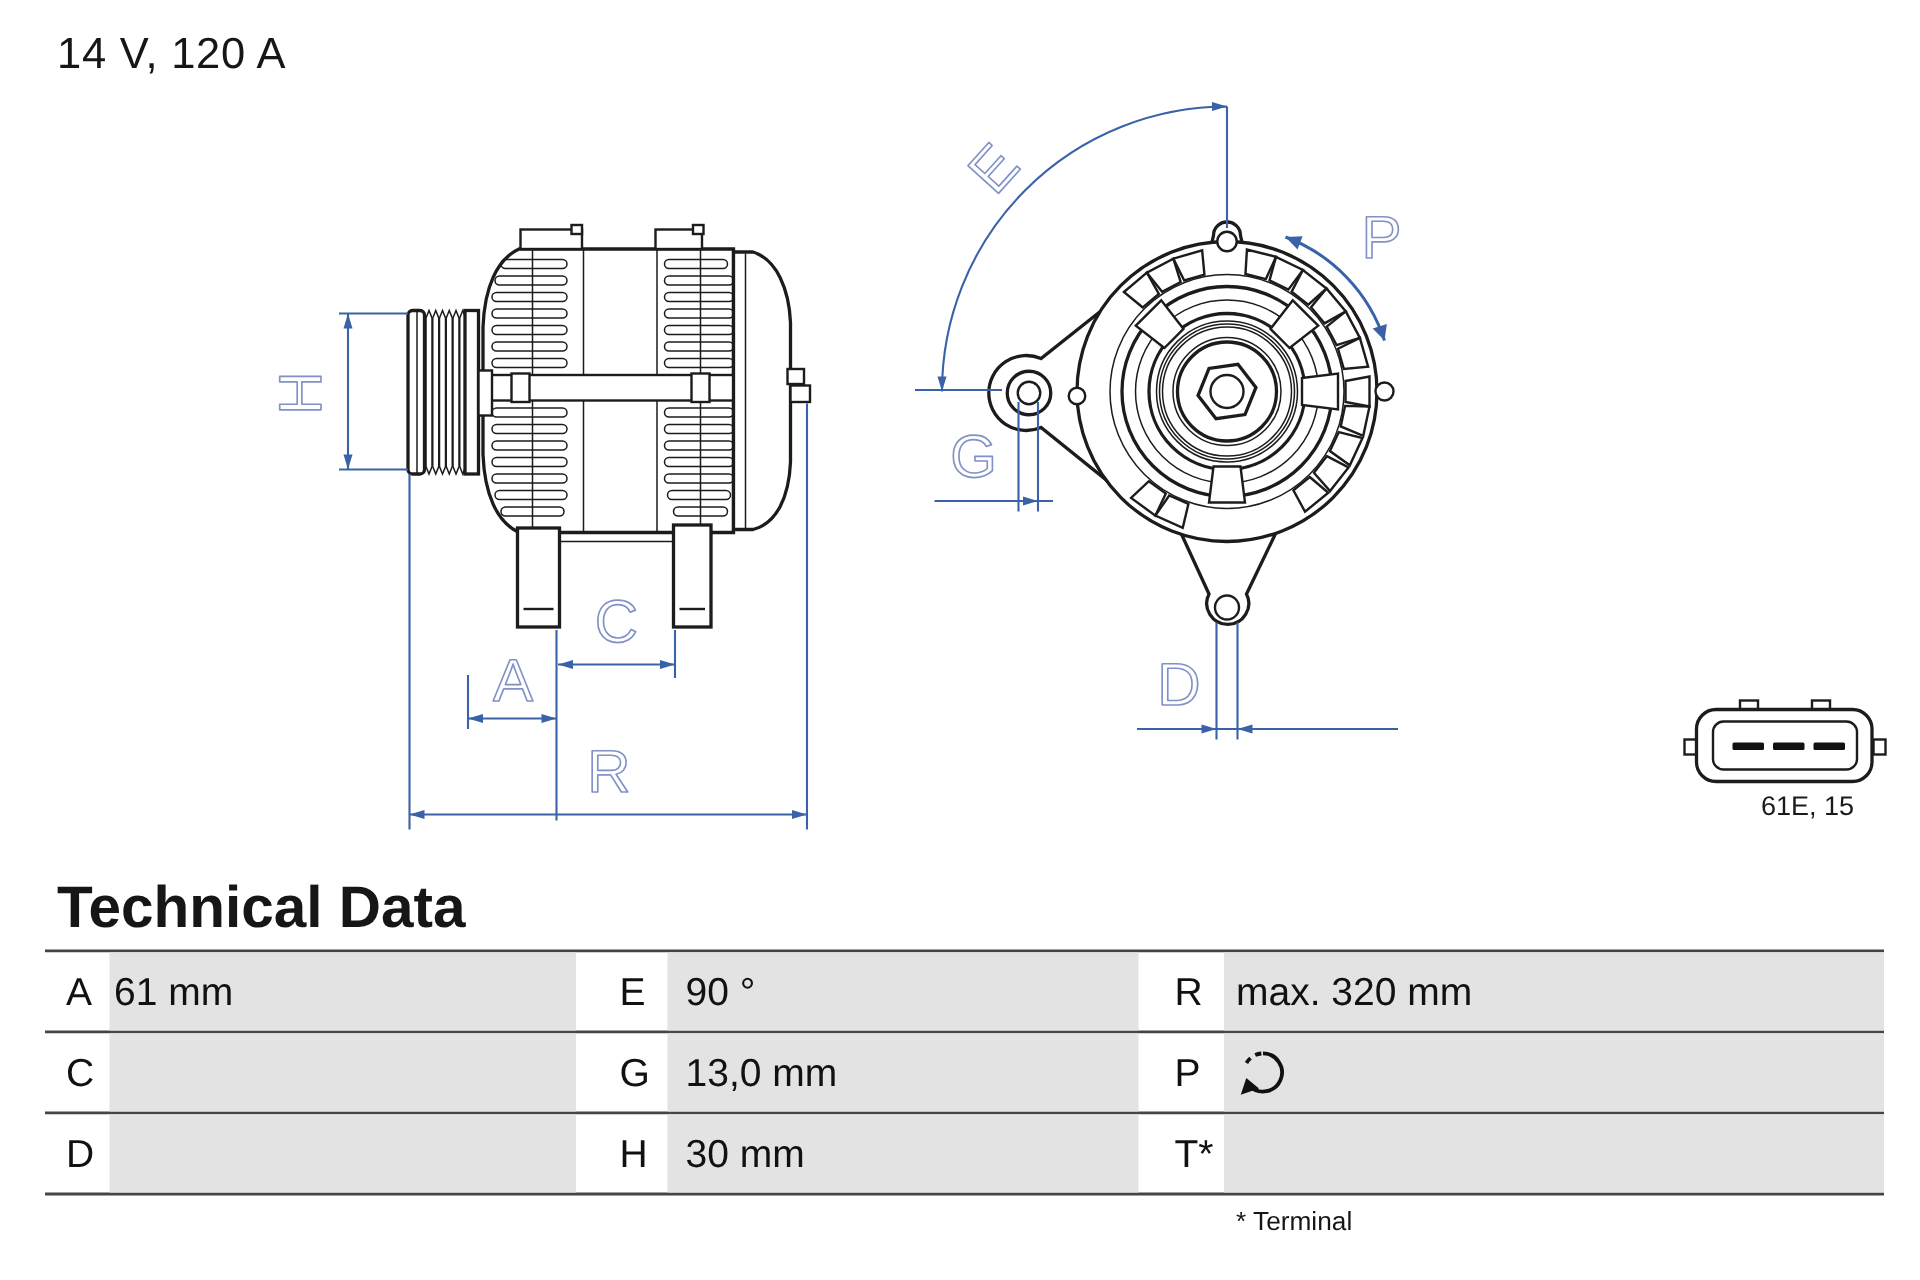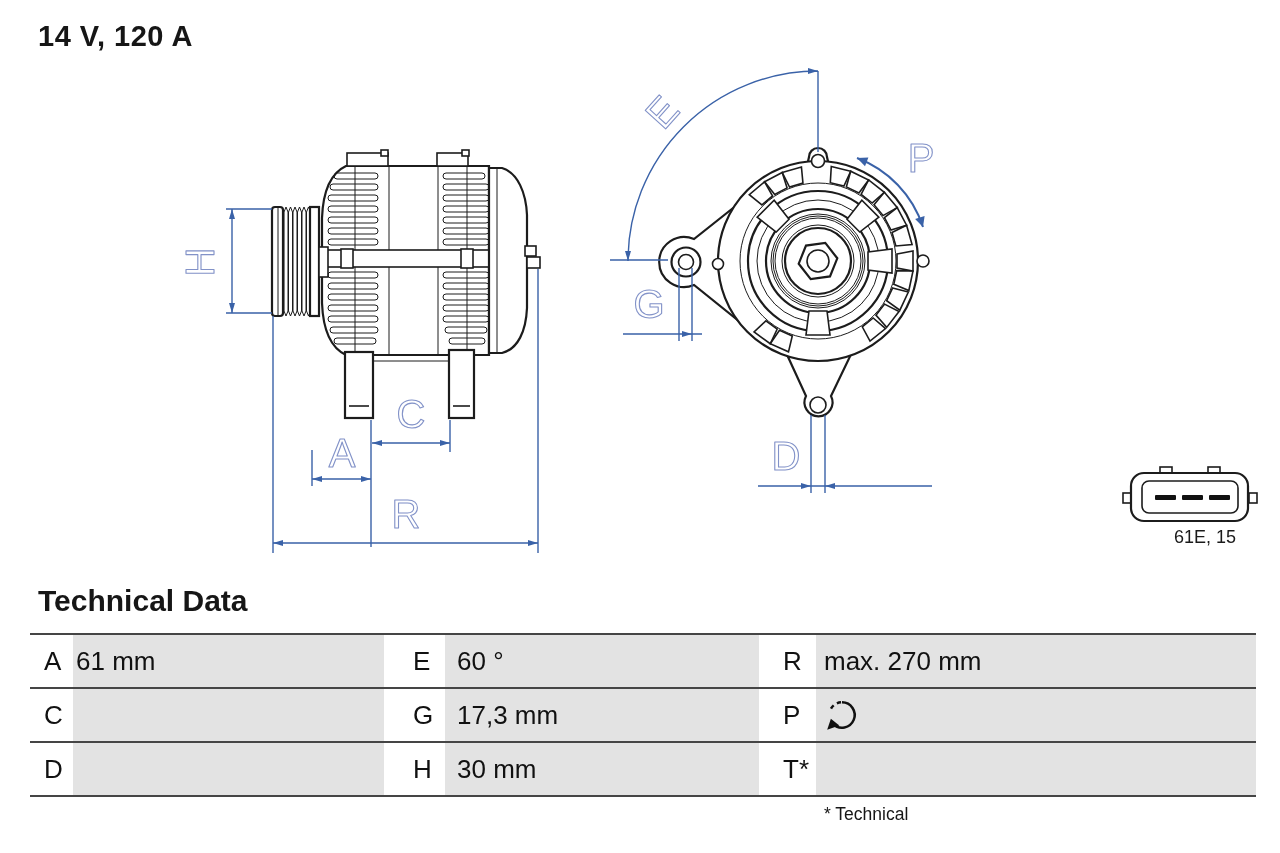--- a/index.html
+++ b/index.html
@@ -1,21 +1,21 @@
 <!DOCTYPE html>
 <html><head>
 <meta charset="utf-8">
 <style>
   html,body{margin:0;padding:0;background:#fff;}
   .page{position:relative;width:1280px;height:853px;background:#fff;overflow:hidden;
         font-family:"Liberation Sans", sans-serif;color:#111;}
-  .title{position:absolute;left:38px;top:20px;font-size:29px;font-weight:700;
+  .title{position:absolute;left:38px;top:20px;font-size:29px;font-weight:400;
          letter-spacing:.5px;color:#161616;margin:0;}
   .drawing{position:absolute;left:0;top:0;}
-  .section-heading{position:absolute;left:38px;top:584px;font-size:30px;font-weight:700;
+  .section-heading{position:absolute;left:38px;top:584px;font-size:39px;font-weight:700;
          color:#161616;margin:0;}
   .ttable{position:absolute;left:30px;top:633px;width:1226px;border-top:2px solid #454545;}
   .trow{position:relative;height:52px;border-bottom:2px solid #454545;background:#fff;}
   .gcell{position:absolute;top:0;bottom:0;background:#e3e3e3;}
   .g1{left:43px;width:311px;} .g2{left:415px;width:314px;} .g3{left:786px;width:440px;}
   .trow span{position:absolute;line-height:52px;font-size:26px;color:#111;white-space:nowrap;}
   .k1{left:14px;} .v1{left:46px;} .k2{left:383px;} .v2{left:427px;} .k3{left:753px;} .v3{left:794px;}
   .rot-icon{position:absolute;left:794px;top:8px;}
   .footnote{position:absolute;left:824px;top:804px;font-size:17.5px;color:#161616;}
 
@@ -245,45 +245,45 @@
   <h2 class="section-heading">Technical Data</h2>
 
   <div class="ttable">
     <div class="trow">
       <div class="gcell g1"></div>
       <div class="gcell g2"></div>
       <div class="gcell g3"></div>
       <span class="k1">A</span>
       <span class="v1">61 mm</span>
       <span class="k2">E</span>
-      <span class="v2">60 °</span>
+      <span class="v2">90 °</span>
       <span class="k3">R</span>
-      <span class="v3">max. 270 mm</span>
+      <span class="v3">max. 320 mm</span>
     </div>
     <div class="trow">
       <div class="gcell g1"></div>
       <div class="gcell g2"></div>
       <div class="gcell g3"></div>
       <span class="k1">C</span>
       <span class="v1"></span>
       <span class="k2">G</span>
-      <span class="v2">17,3 mm</span>
+      <span class="v2">13,0 mm</span>
       <span class="k3">P</span>
       <svg class="rot-icon" width="36" height="36" viewBox="0 0 34 34">
         <path d="M17,5 A12,12 0 1 1 8.5,25.5" fill="none" stroke="#111" stroke-width="2.4"></path>
         <path d="M6.6,11 A12,12 0 0 1 17,5" fill="none" stroke="#111" stroke-width="2.4" stroke-dasharray="4 3.5"></path>
         <polygon points="3,31 6.5,20.5 14.5,27" fill="#111"></polygon>
       </svg>
     </div>
     <div class="trow">
       <div class="gcell g1"></div>
       <div class="gcell g2"></div>
       <div class="gcell g3"></div>
       <span class="k1">D</span>
       <span class="k2">H</span>
       <span class="v2">30 mm</span>
       <span class="k3">T*</span>
     </div>
   </div>
 
-  <div class="footnote">* Technical</div>
+  <div class="footnote">* Terminal</div>
 
 </div>
 
 </body></html>

